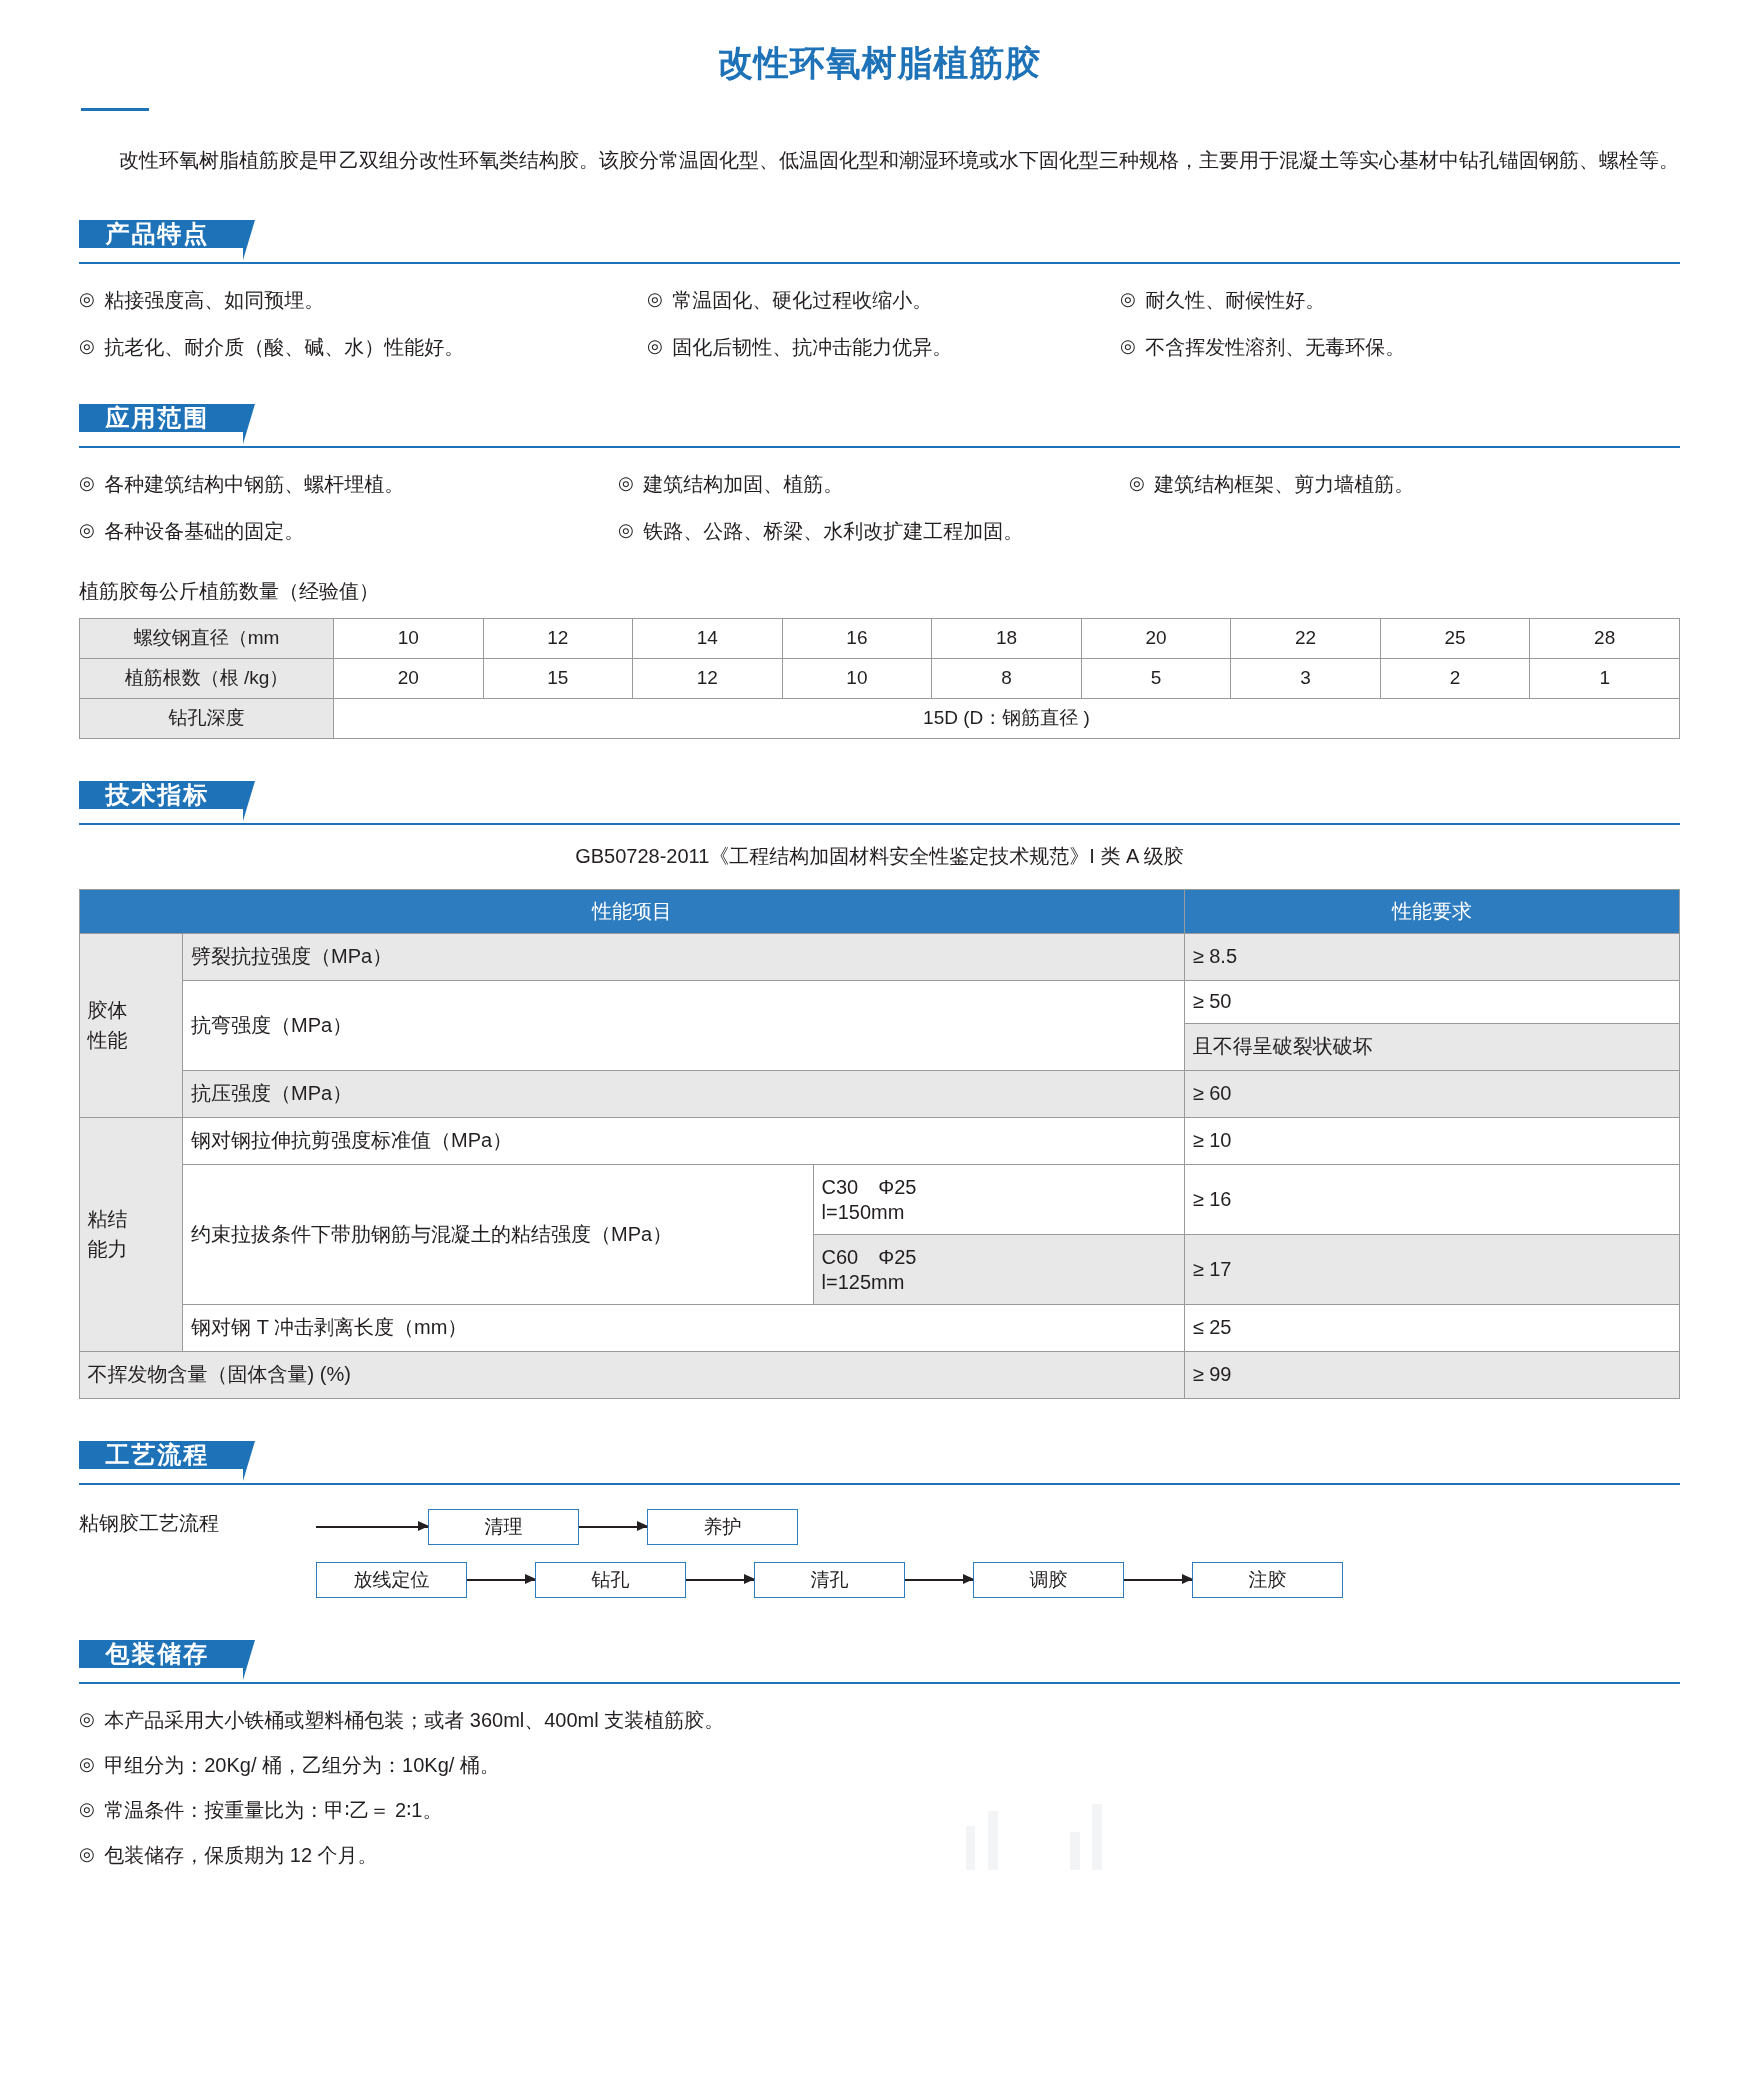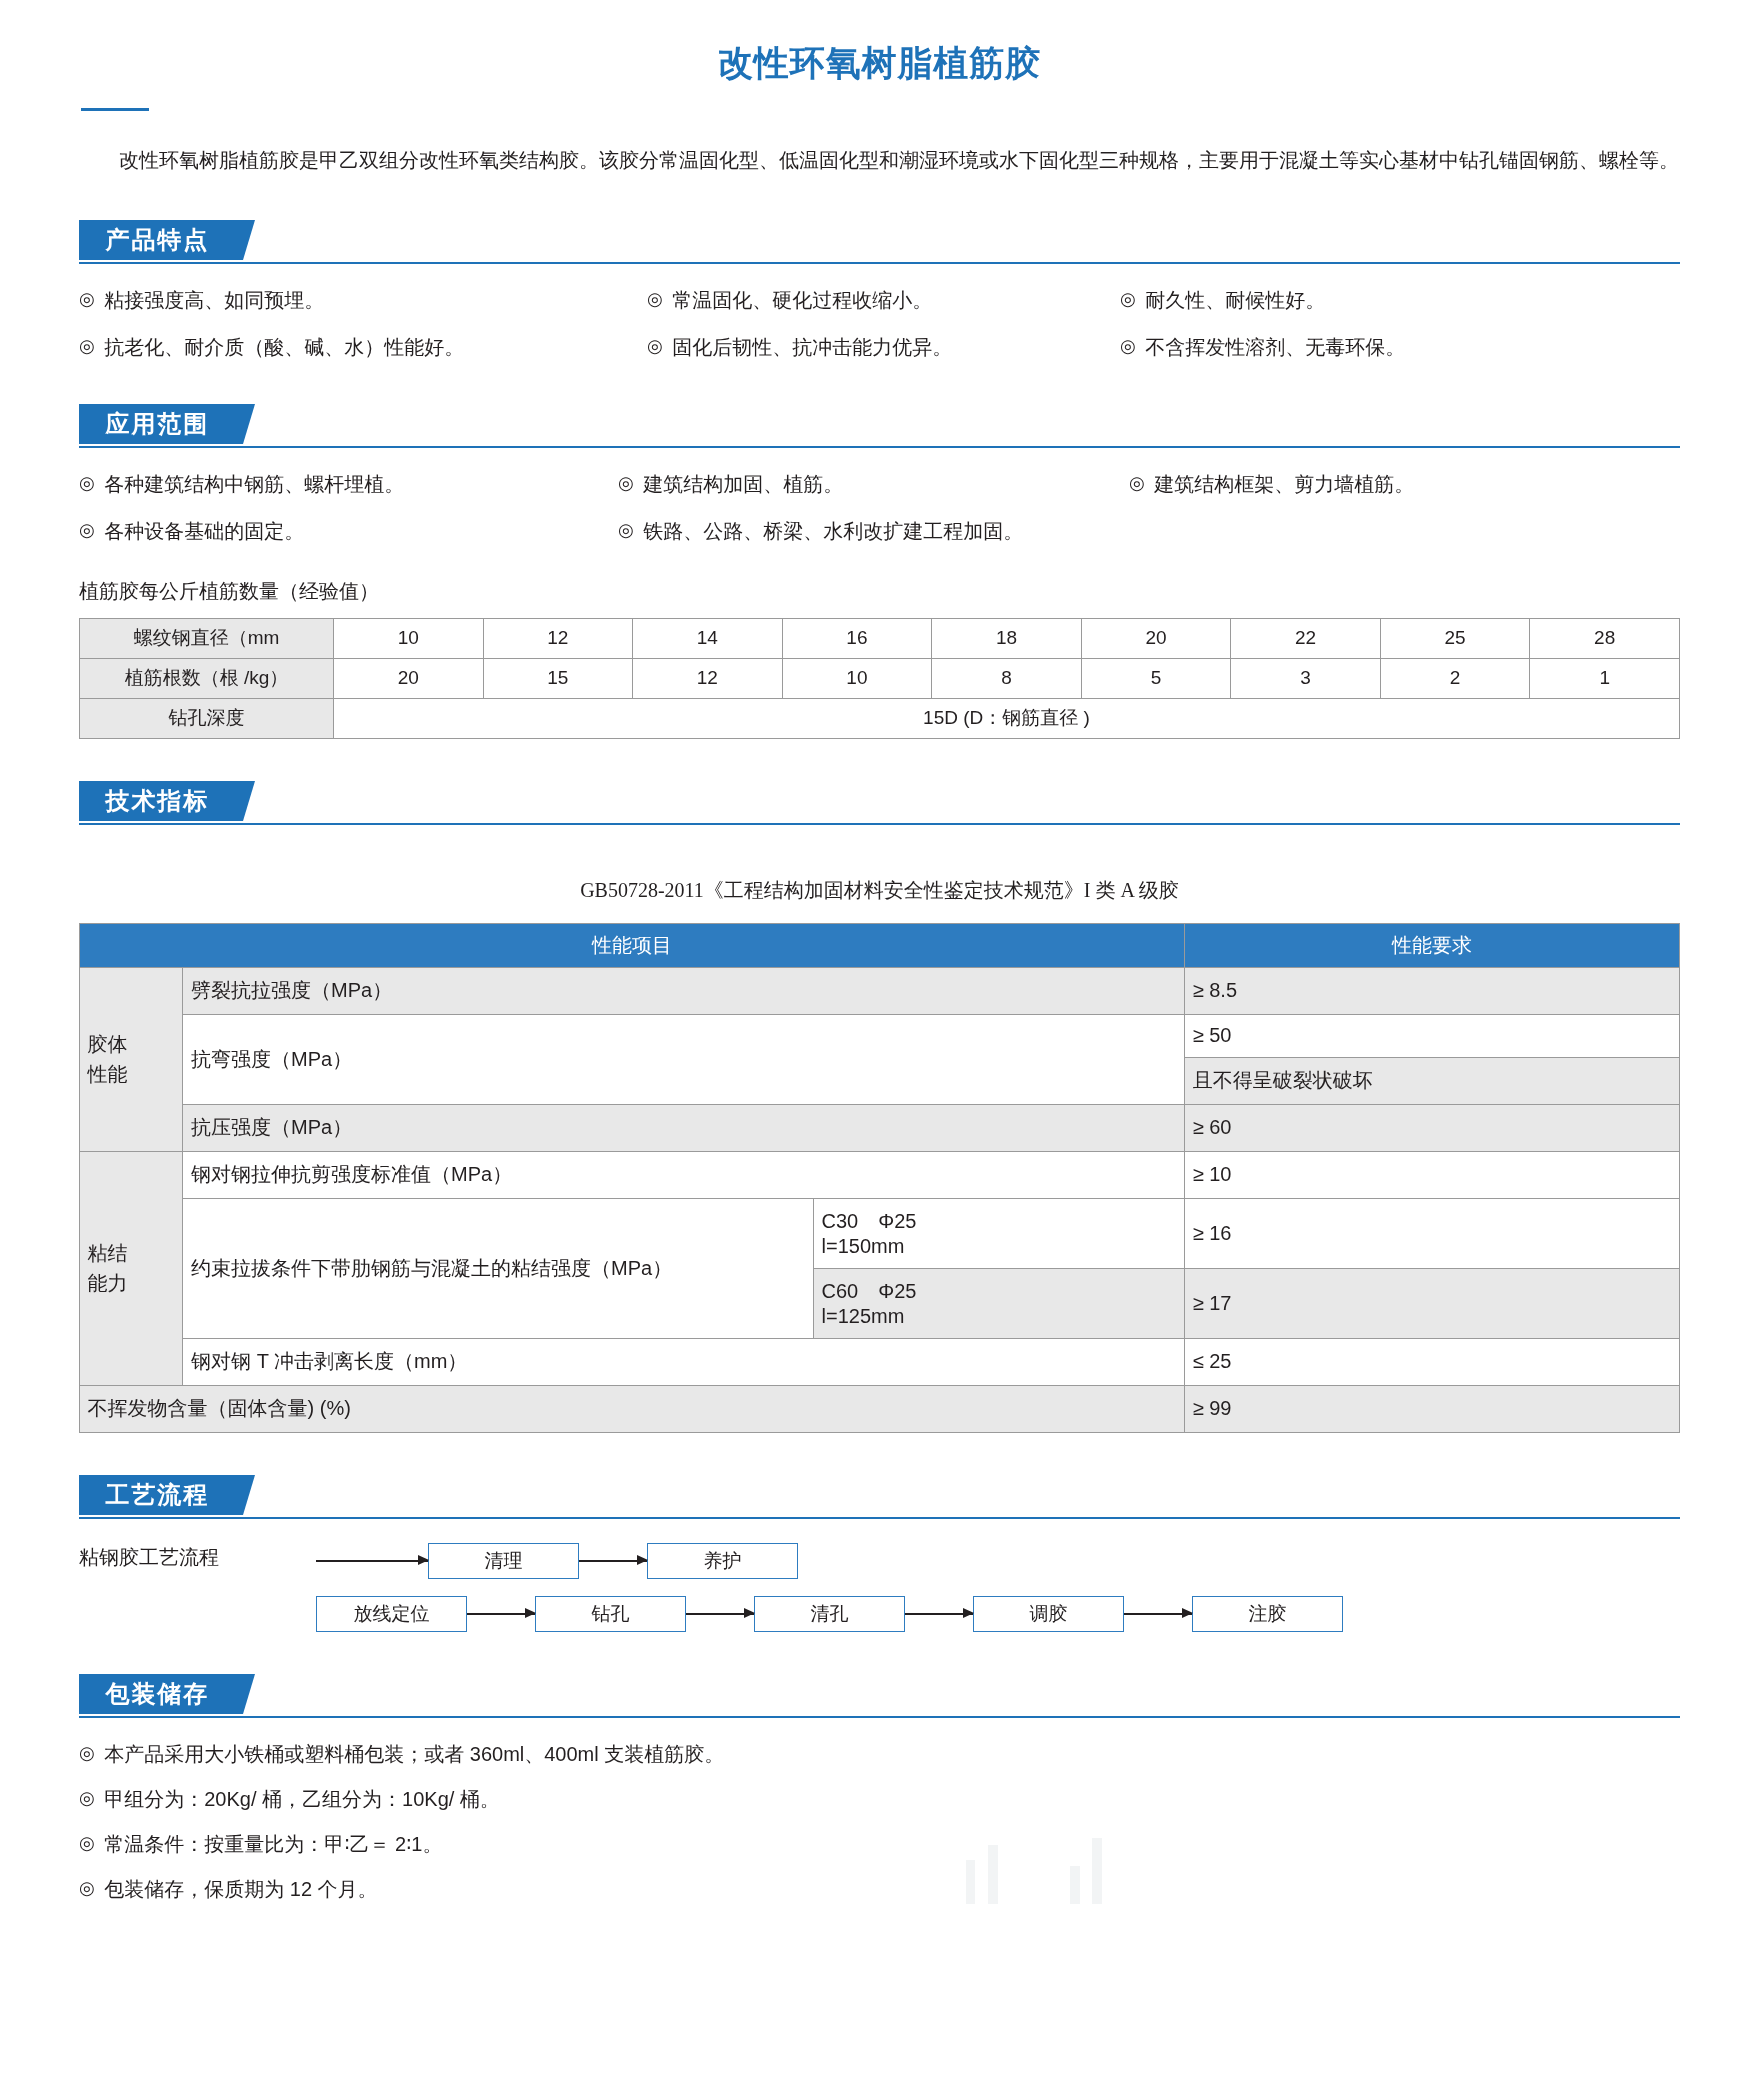--- a/index.html
+++ b/index.html
@@ -48,21 +48,21 @@
   .section {
     margin-top: 42px;
   }
   .sec-head {
     position: relative;
     height: 44px;
   }
   .sec-head .ribbon {
     position: absolute;
     left: 0; top: 0;
-    height: 40px;
+    height: 28px;
     background: #1e72b8;
     color: #fff;
     font-size: 24px;
     font-weight: bold;
     letter-spacing: 1.9px;
     padding: 0 34px 0 26.5px;
     display: flex;
     align-items: center;
     z-index: 2;
   }
@@ -122,22 +122,21 @@
   }
   table.qty td.head {
     background: #e8e8e8;
     width: 254px;
   }
 
   
   .std-line {
     text-align: center;
     font-size: 20px;
-    margin: 52px 0 19px 0;
-    font-family: Liberation Serif, serif;
+    margin: 18px 0 19px 0;
   }
   table.tech {
     border-collapse: collapse;
     width: 100%;
     font-size: 20px;
   }
   table.tech th {
     background: #2e7cc0;
     color: #ffffff;
     font-weight: normal;

